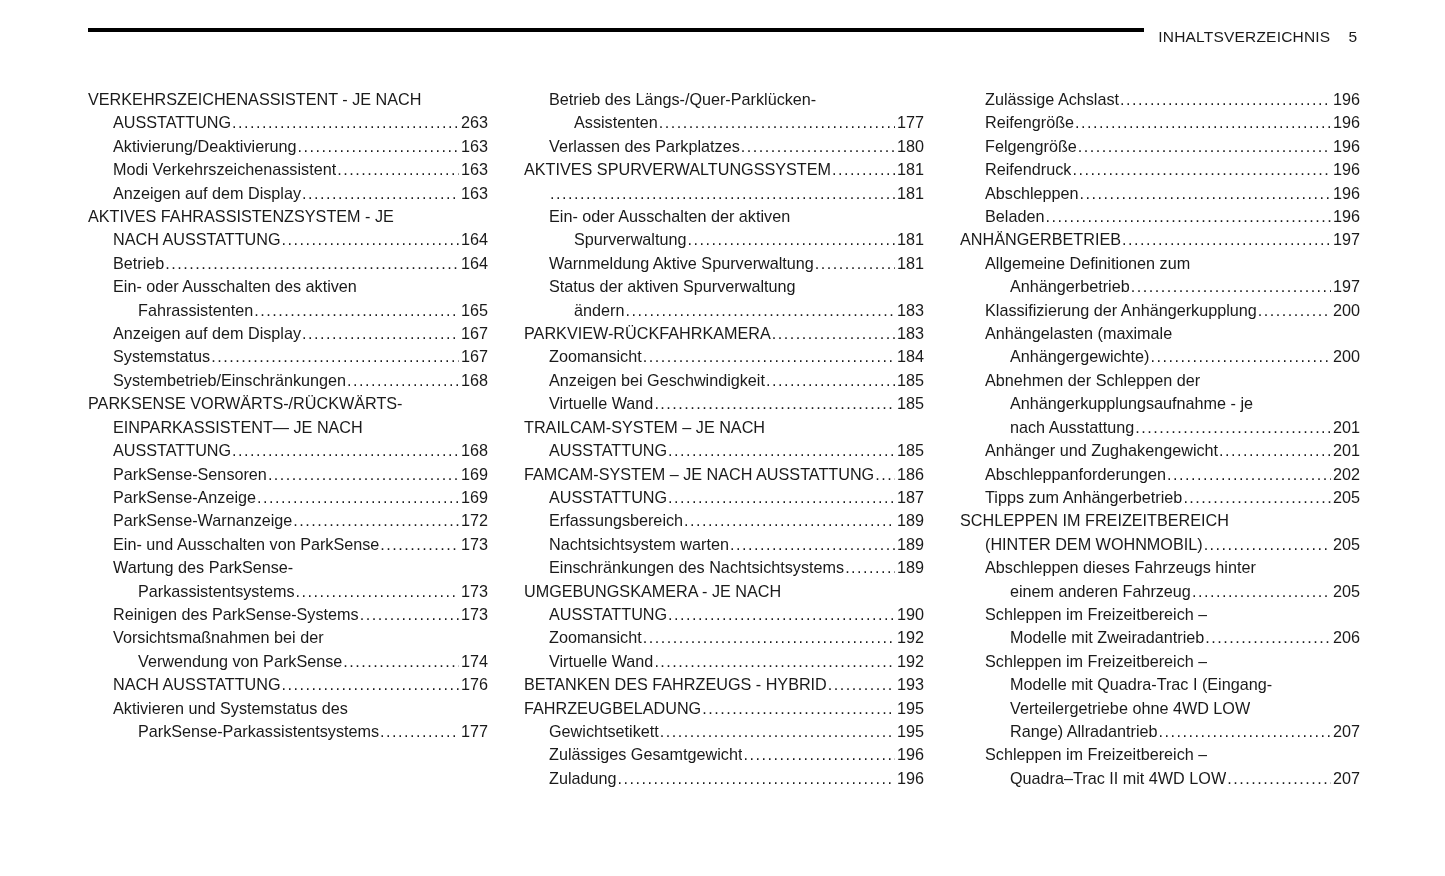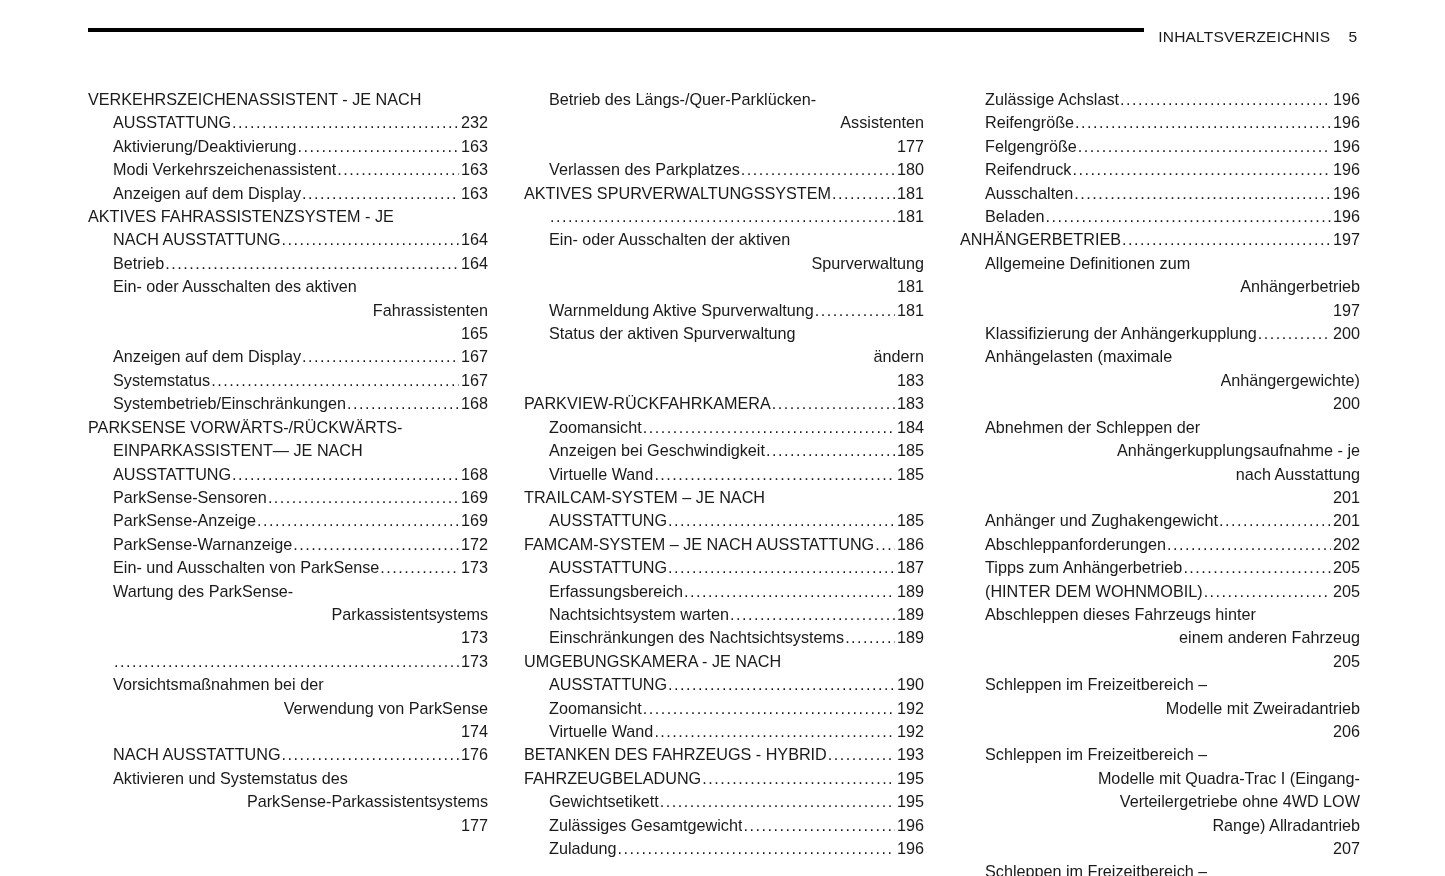--- a/index.html
+++ b/index.html
@@ -55,21 +55,21 @@
     flex: 0 0 auto;
   }
   .toc-line {
     display: flex;
     align-items: flex-end;
     font-size: 16.2px;
     line-height: 23.4px;
     white-space: nowrap;
   }
   .toc-line.indent-1 { padding-left: 25px; }
-  .toc-line.indent-2 { padding-left: 50px; flex-direction: column; }
+  .toc-line.indent-2 { padding-left: 50px; }
   .toc-text {
     flex: 0 1 auto;
     min-width: 0;
     overflow: hidden;
   }
   .dots {
     flex: 1 1 0;
     min-width: 0;
     overflow: hidden;
     margin: 0 2px 0 1px;
@@ -93,21 +93,21 @@
     <span class="header-page">5</span>
   </header>
   <main class="toc-columns">
     <section class="toc-column">
         <div class="toc-line indent-0">
           <span class="toc-text">VERKEHRSZEICHENASSISTENT - JE NACH</span>
         </div>
         <div class="toc-line indent-1">
           <span class="toc-text">AUSSTATTUNG</span>
           <span class="dots"></span>
-          <span class="pg">232</span>
+          <span class="pg">263</span>
         </div>
         <div class="toc-line indent-1">
           <span class="toc-text">Aktivierung/Deaktivierung</span>
           <span class="dots"></span>
           <span class="pg">163</span>
         </div>
         <div class="toc-line indent-1">
           <span class="toc-text">Modi Verkehrszeichenassistent</span>
           <span class="dots"></span>
           <span class="pg">163</span>
@@ -186,20 +186,21 @@
         </div>
         <div class="toc-line indent-1">
           <span class="toc-text">Wartung des ParkSense-</span>
         </div>
         <div class="toc-line indent-2">
           <span class="toc-text">Parkassistentsystems</span>
           <span class="dots"></span>
           <span class="pg">173</span>
         </div>
         <div class="toc-line indent-1">
+          <span class="toc-text">Reinigen des ParkSense-Systems</span>
           <span class="dots"></span>
           <span class="pg">173</span>
         </div>
         <div class="toc-line indent-1">
           <span class="toc-text">Vorsichtsmaßnahmen bei der</span>
         </div>
         <div class="toc-line indent-2">
           <span class="toc-text">Verwendung von ParkSense</span>
           <span class="dots"></span>
           <span class="pg">174</span>
@@ -374,21 +375,21 @@
           <span class="toc-text">Felgengröße</span>
           <span class="dots"></span>
           <span class="pg">196</span>
         </div>
         <div class="toc-line indent-1">
           <span class="toc-text">Reifendruck</span>
           <span class="dots"></span>
           <span class="pg">196</span>
         </div>
         <div class="toc-line indent-1">
-          <span class="toc-text">Ausschalten</span>
+          <span class="toc-text">Abschleppen</span>
           <span class="dots"></span>
           <span class="pg">196</span>
         </div>
         <div class="toc-line indent-1">
           <span class="toc-text">Beladen</span>
           <span class="dots"></span>
           <span class="pg">196</span>
         </div>
         <div class="toc-line indent-0">
           <span class="toc-text">ANHÄNGERBETRIEB</span>
@@ -434,20 +435,23 @@
         </div>
         <div class="toc-line indent-1">
           <span class="toc-text">Abschleppanforderungen</span>
           <span class="dots"></span>
           <span class="pg">202</span>
         </div>
         <div class="toc-line indent-1">
           <span class="toc-text">Tipps zum Anhängerbetrieb</span>
           <span class="dots"></span>
           <span class="pg">205</span>
+        </div>
+        <div class="toc-line indent-0">
+          <span class="toc-text">SCHLEPPEN IM FREIZEITBEREICH</span>
         </div>
         <div class="toc-line indent-1">
           <span class="toc-text">(HINTER DEM WOHNMOBIL)</span>
           <span class="dots"></span>
           <span class="pg">205</span>
         </div>
         <div class="toc-line indent-1">
           <span class="toc-text">Abschleppen dieses Fahrzeugs hinter</span>
         </div>
         <div class="toc-line indent-2">

